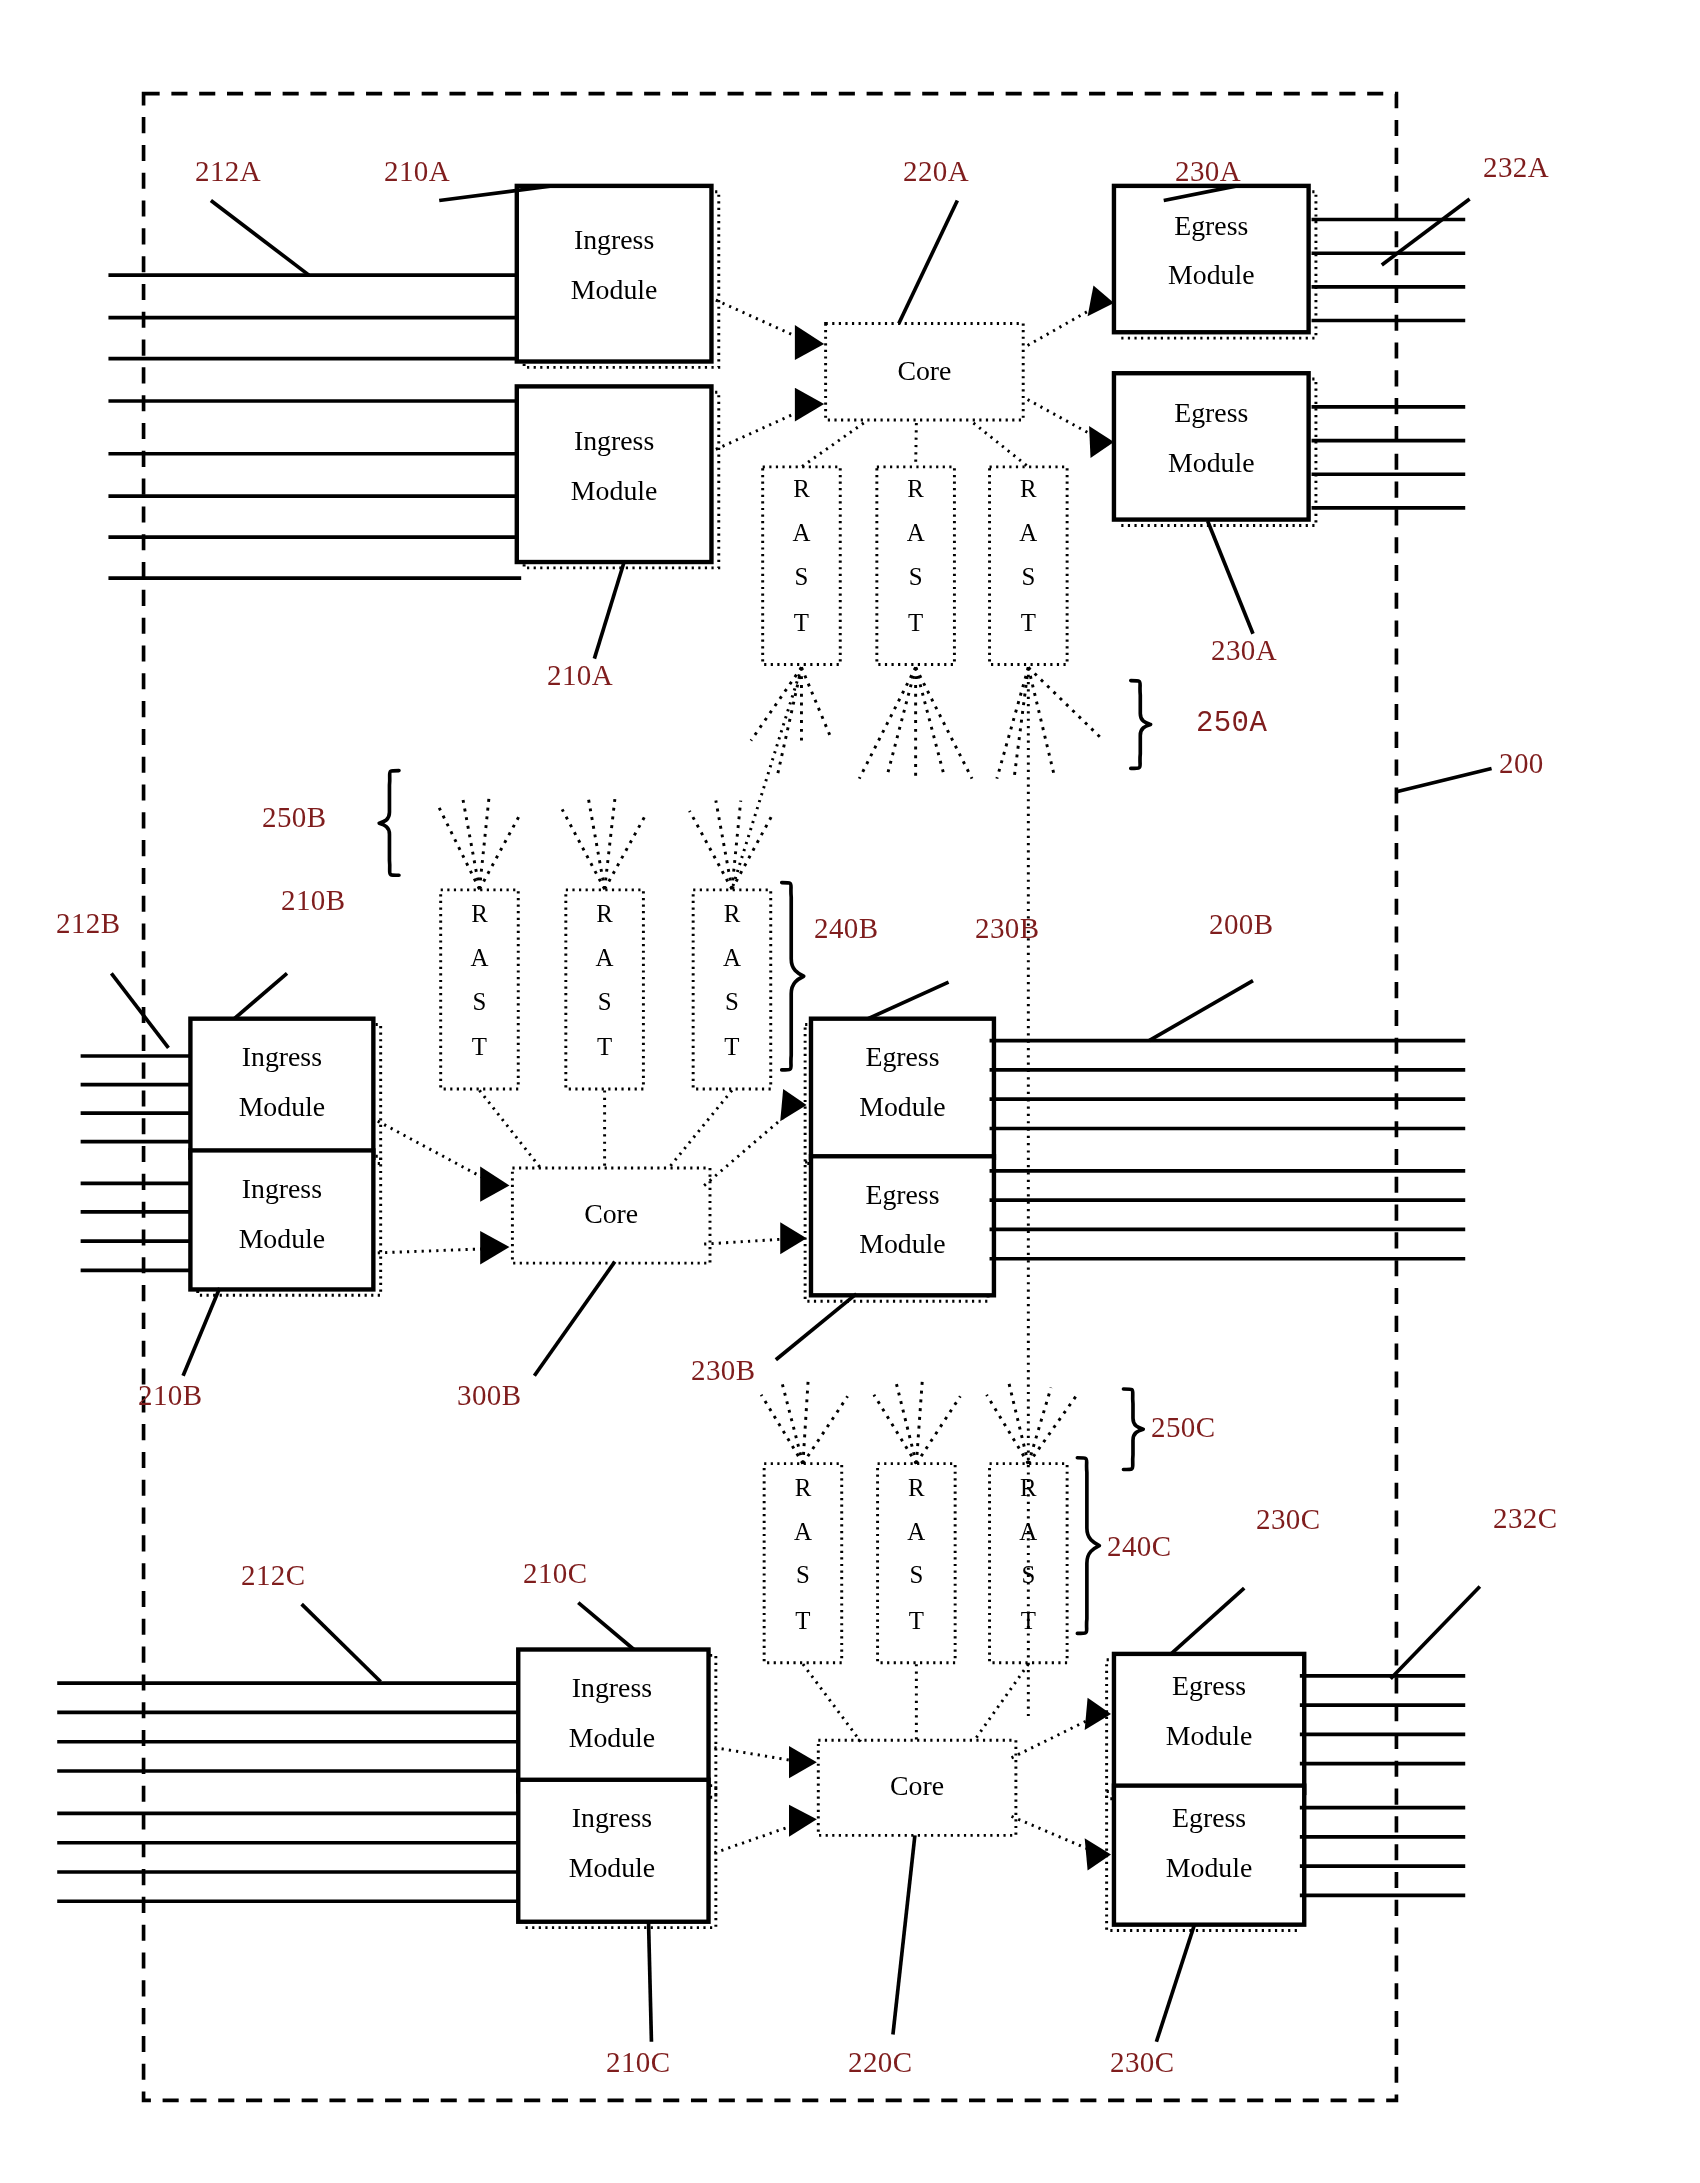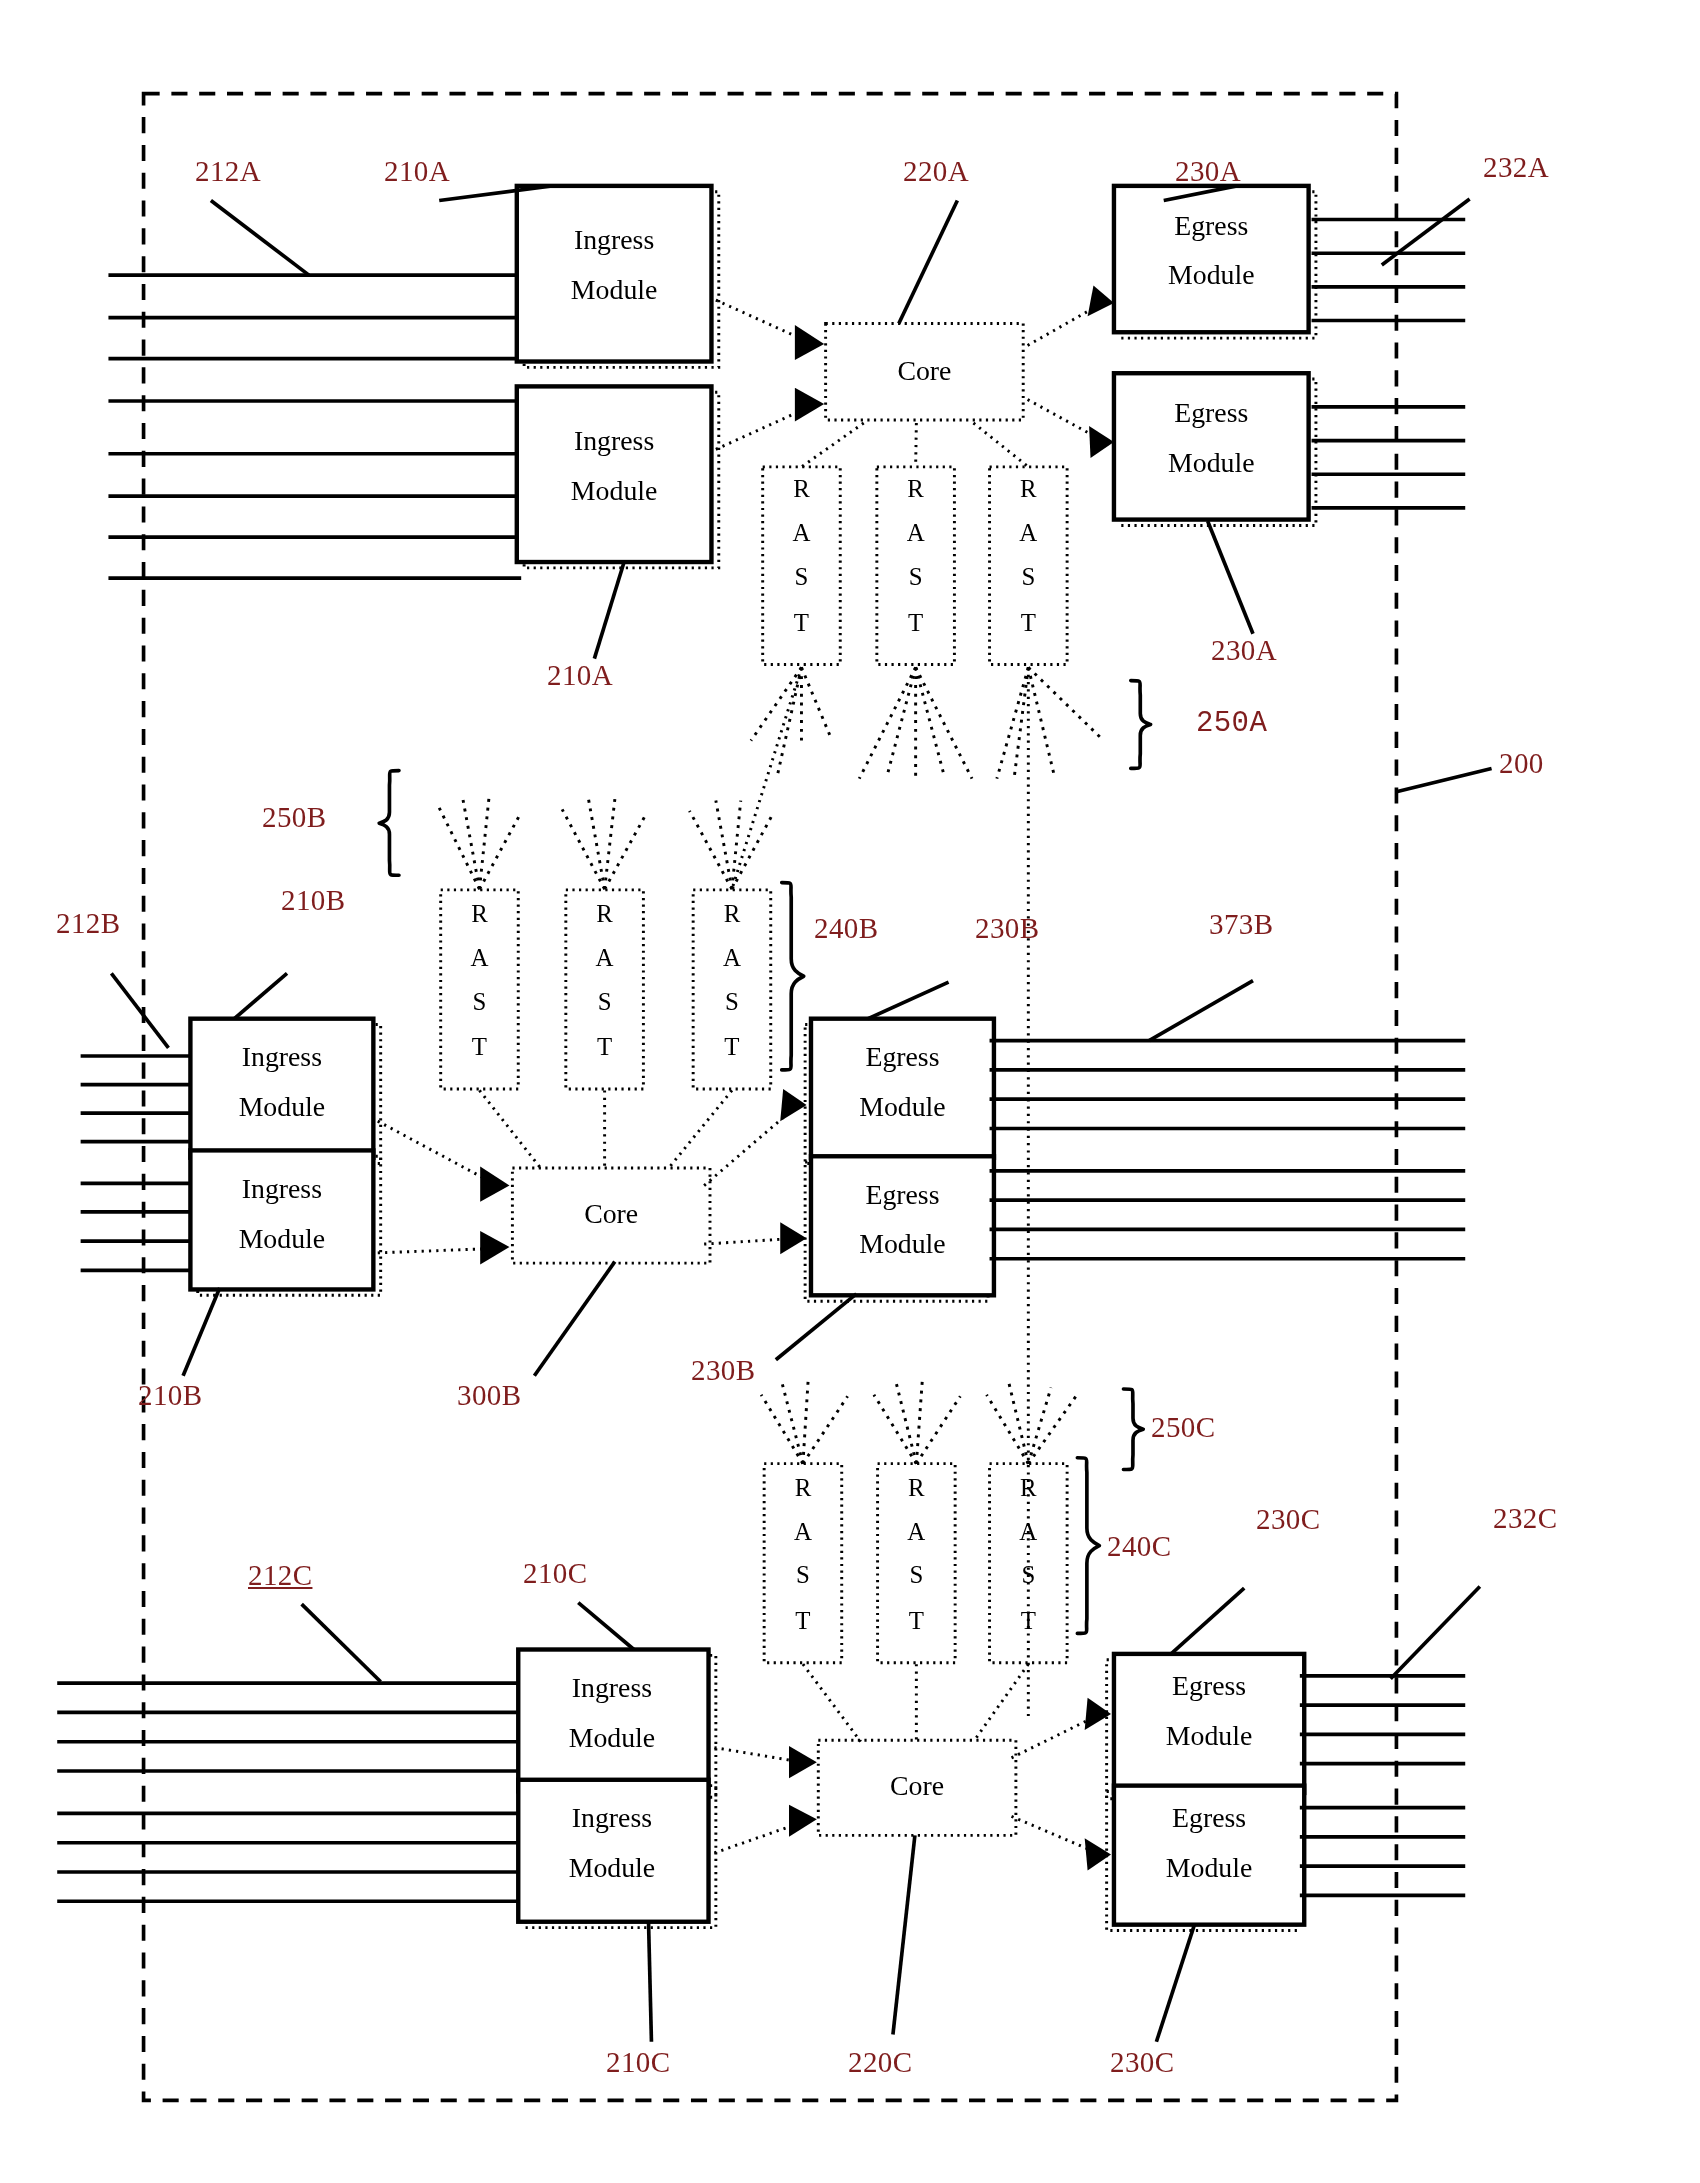--- a/index.html
+++ b/index.html
@@ -555,29 +555,29 @@
   <div class="ref-label" style="left:1211px; top:634px;">230A</div>
   <div class="ref-label" style="left:1196px; top:707px;font-family:Liberation Mono, monospace;">250A</div>
 
   <div class="ref-label" style="left:1499px; top:747px;">200</div>
 
   <div class="ref-label" style="left:262px; top:801px;">250B</div>
   <div class="ref-label" style="left:56px; top:899px;margin-top:8px;">212B</div>
   <div class="ref-label" style="left:281px; top:884px;">210B</div>
   <div class="ref-label" style="left:814px; top:912px;">240B</div>
   <div class="ref-label" style="left:975px; top:912px;">230B</div>
-  <div class="ref-label" style="left:1209px; top:908px;">373B</div>
+  <div class="ref-label" style="left:1209px; top:908px;">200B</div>
   <div class="ref-label" style="left:691px; top:1354px;">230B</div>
   <div class="ref-label" style="left:138px; top:1379px;">210B</div>
   <div class="ref-label" style="left:457px; top:1379px;">300B</div>
 
   <div class="ref-label" style="left:1151px; top:1411px;">250C</div>
   <div class="ref-label" style="left:1256px; top:1503px;">230C</div>
   <div class="ref-label" style="left:1493px; top:1502px;">232C</div>
-  <div class="ref-label" style="left:248px; top:1559px;text-decoration:underline;">212C</div>
+  <div class="ref-label" style="left:241px; top:1559px;">212C</div>
   <div class="ref-label" style="left:523px; top:1557px;">210C</div>
   <div class="ref-label" style="left:1107px; top:1530px;">240C</div>
   <div class="ref-label" style="left:606px; top:2046px;">210C</div>
   <div class="ref-label" style="left:848px; top:2046px;">220C</div>
   <div class="ref-label" style="left:1110px; top:2046px;">230C</div>
 
 </div>
 
 
 </body></html>

